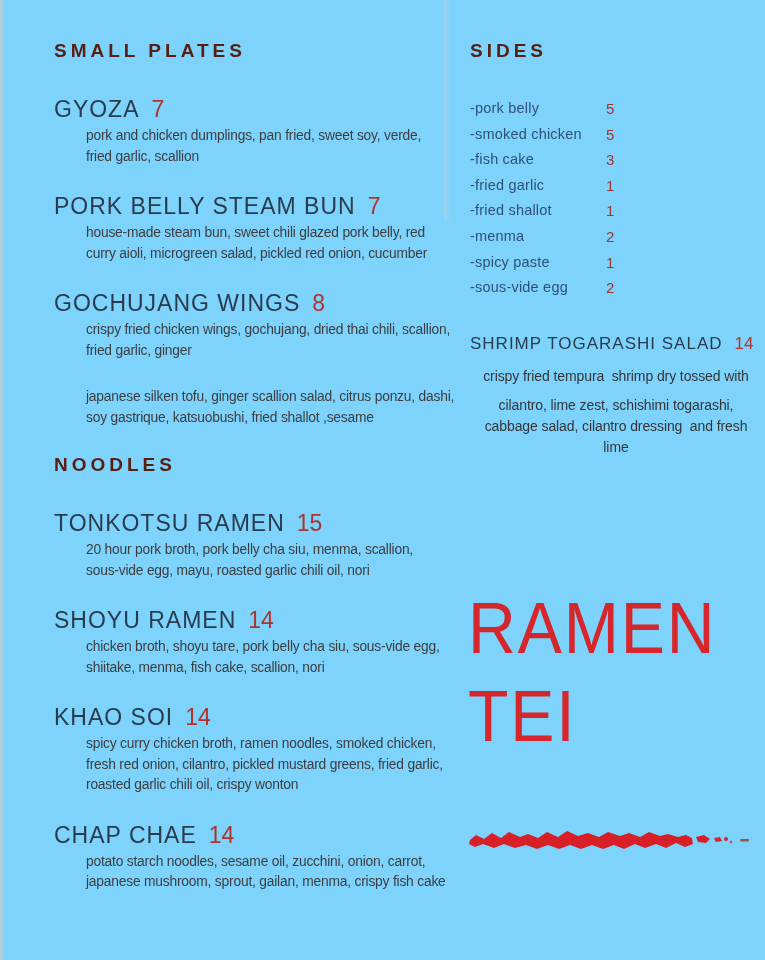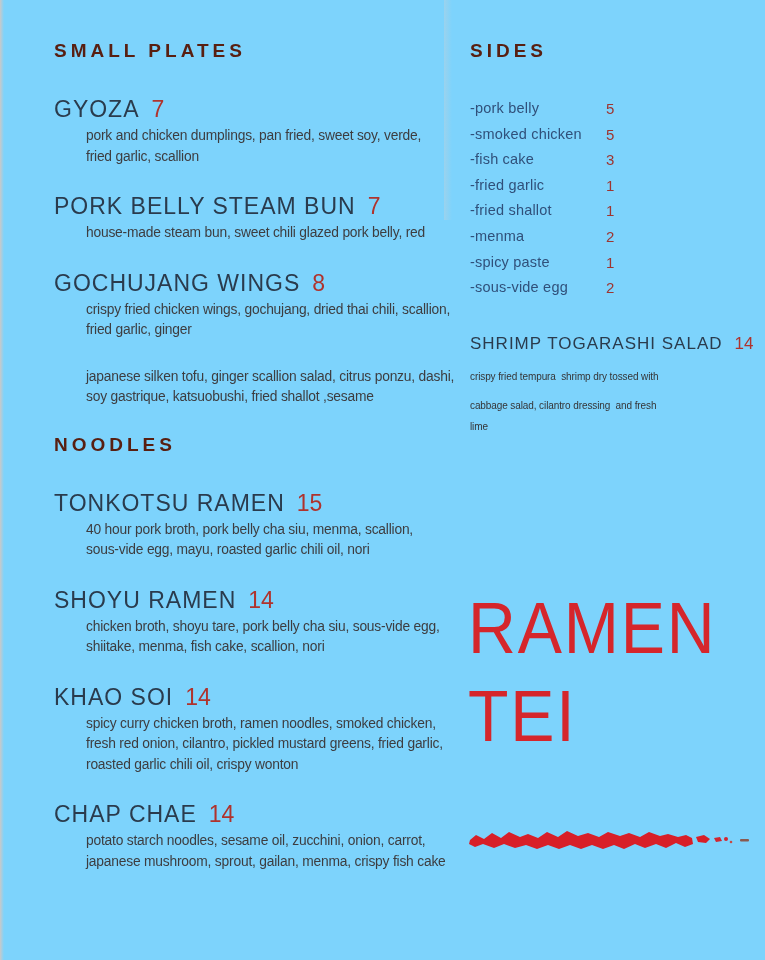--- a/index.html
+++ b/index.html
@@ -44,22 +44,22 @@
   .side-row{position:relative;height:25.6px;font-size:14.5px;line-height:25.6px;}
   .side-name{color:#30507a;letter-spacing:0.2px;}
   .side-price{position:absolute;left:136px;top:0;color:#9e3530;font-size:15px;}
 
   .salad-head{
     margin:30px 0 0 0;font-size:17px;font-weight:400;letter-spacing:1px;
     color:#2a3b4d;line-height:26px;white-space:nowrap;
   }
   .salad-desc{margin-top:9px;}
   .salad-desc p{
-    margin:0;font-size:10px;line-height:21px;
-    letter-spacing:-0.1px;color:#353537;white-space:pre;
+    margin:0;font-size:14px;line-height:21px;
+    letter-spacing:-0.1px;color:#353537;white-space:pre;text-align:center;
   }
   .salad-desc p.first{margin-bottom:8px;}
 
   .brand-line1{
     position:absolute;left:468px;top:588px;
     font-size:72px;font-weight:400;letter-spacing:2px;color:#d5262b;
     transform:scaleX(0.92);transform-origin:left top;line-height:80px;white-space:nowrap;
   }
   .brand-line2{
     position:absolute;left:468px;top:676px;
@@ -86,20 +86,21 @@
       <div class="item-desc">
         <p>pork and chicken dumplings, pan fried, sweet soy, verde,</p>
         <p>fried garlic, scallion</p>
       </div>
     </div>
 
     <div class="menu-item">
       <h3 class="item-head"><span>PORK BELLY STEAM BUN</span><span class="item-price">7</span></h3>
       <div class="item-desc">
         <p>house-made steam bun, sweet chili glazed pork belly, red</p>
+        <p>curry aioli, microgreen salad, pickled red onion, cucumber</p>
       </div>
     </div>
 
     <div class="menu-item">
       <h3 class="item-head"><span>GOCHUJANG WINGS</span><span class="item-price">8</span></h3>
       <div class="item-desc">
         <p>crispy fried chicken wings, gochujang, dried thai chili, scallion,</p>
         <p>fried garlic, ginger</p>
       </div>
     </div>
@@ -109,21 +110,21 @@
         <p>japanese silken tofu, ginger scallion salad, citrus ponzu, dashi,</p>
         <p>soy gastrique, katsuobushi, fried shallot ,sesame</p>
       </div>
     </div>
 
     <h2 class="section-title noodles">NOODLES</h2>
 
     <div class="menu-item">
       <h3 class="item-head"><span>TONKOTSU RAMEN</span><span class="item-price">15</span></h3>
       <div class="item-desc">
-        <p>40 hour pork broth, pork belly cha siu, menma, scallion,</p>
+        <p>20 hour pork broth, pork belly cha siu, menma, scallion,</p>
         <p>sous-vide egg, mayu, roasted garlic chili oil, nori</p>
       </div>
     </div>
 
     <div class="menu-item">
       <h3 class="item-head"><span>SHOYU RAMEN</span><span class="item-price">14</span></h3>
       <div class="item-desc">
         <p>chicken broth, shoyu tare, pork belly cha siu, sous-vide egg,</p>
         <p>shiitake, menma, fish cake, scallion, nori</p>
       </div>
@@ -183,20 +184,21 @@
       </div>
       <div class="side-row">
         <span class="side-name">-sous-vide egg</span>
         <span class="side-price">2</span>
       </div>
     </div>
 
     <h3 class="salad-head"><span>SHRIMP TOGARASHI SALAD</span><span class="item-price">14</span></h3>
     <div class="salad-desc">
       <p class="first">crispy fried tempura  shrimp dry tossed with</p>
+      <p>cilantro, lime zest, schishimi togarashi,</p>
       <p>cabbage salad, cilantro dressing  and fresh</p>
       <p>lime</p>
     </div>
 
   </div>
 
   <div class="brand-line1">RAMEN</div>
   <div class="brand-line2">TEI</div>
 
   <svg class="brush" width="290" height="28" viewBox="0 0 290 28" aria-hidden="true">

